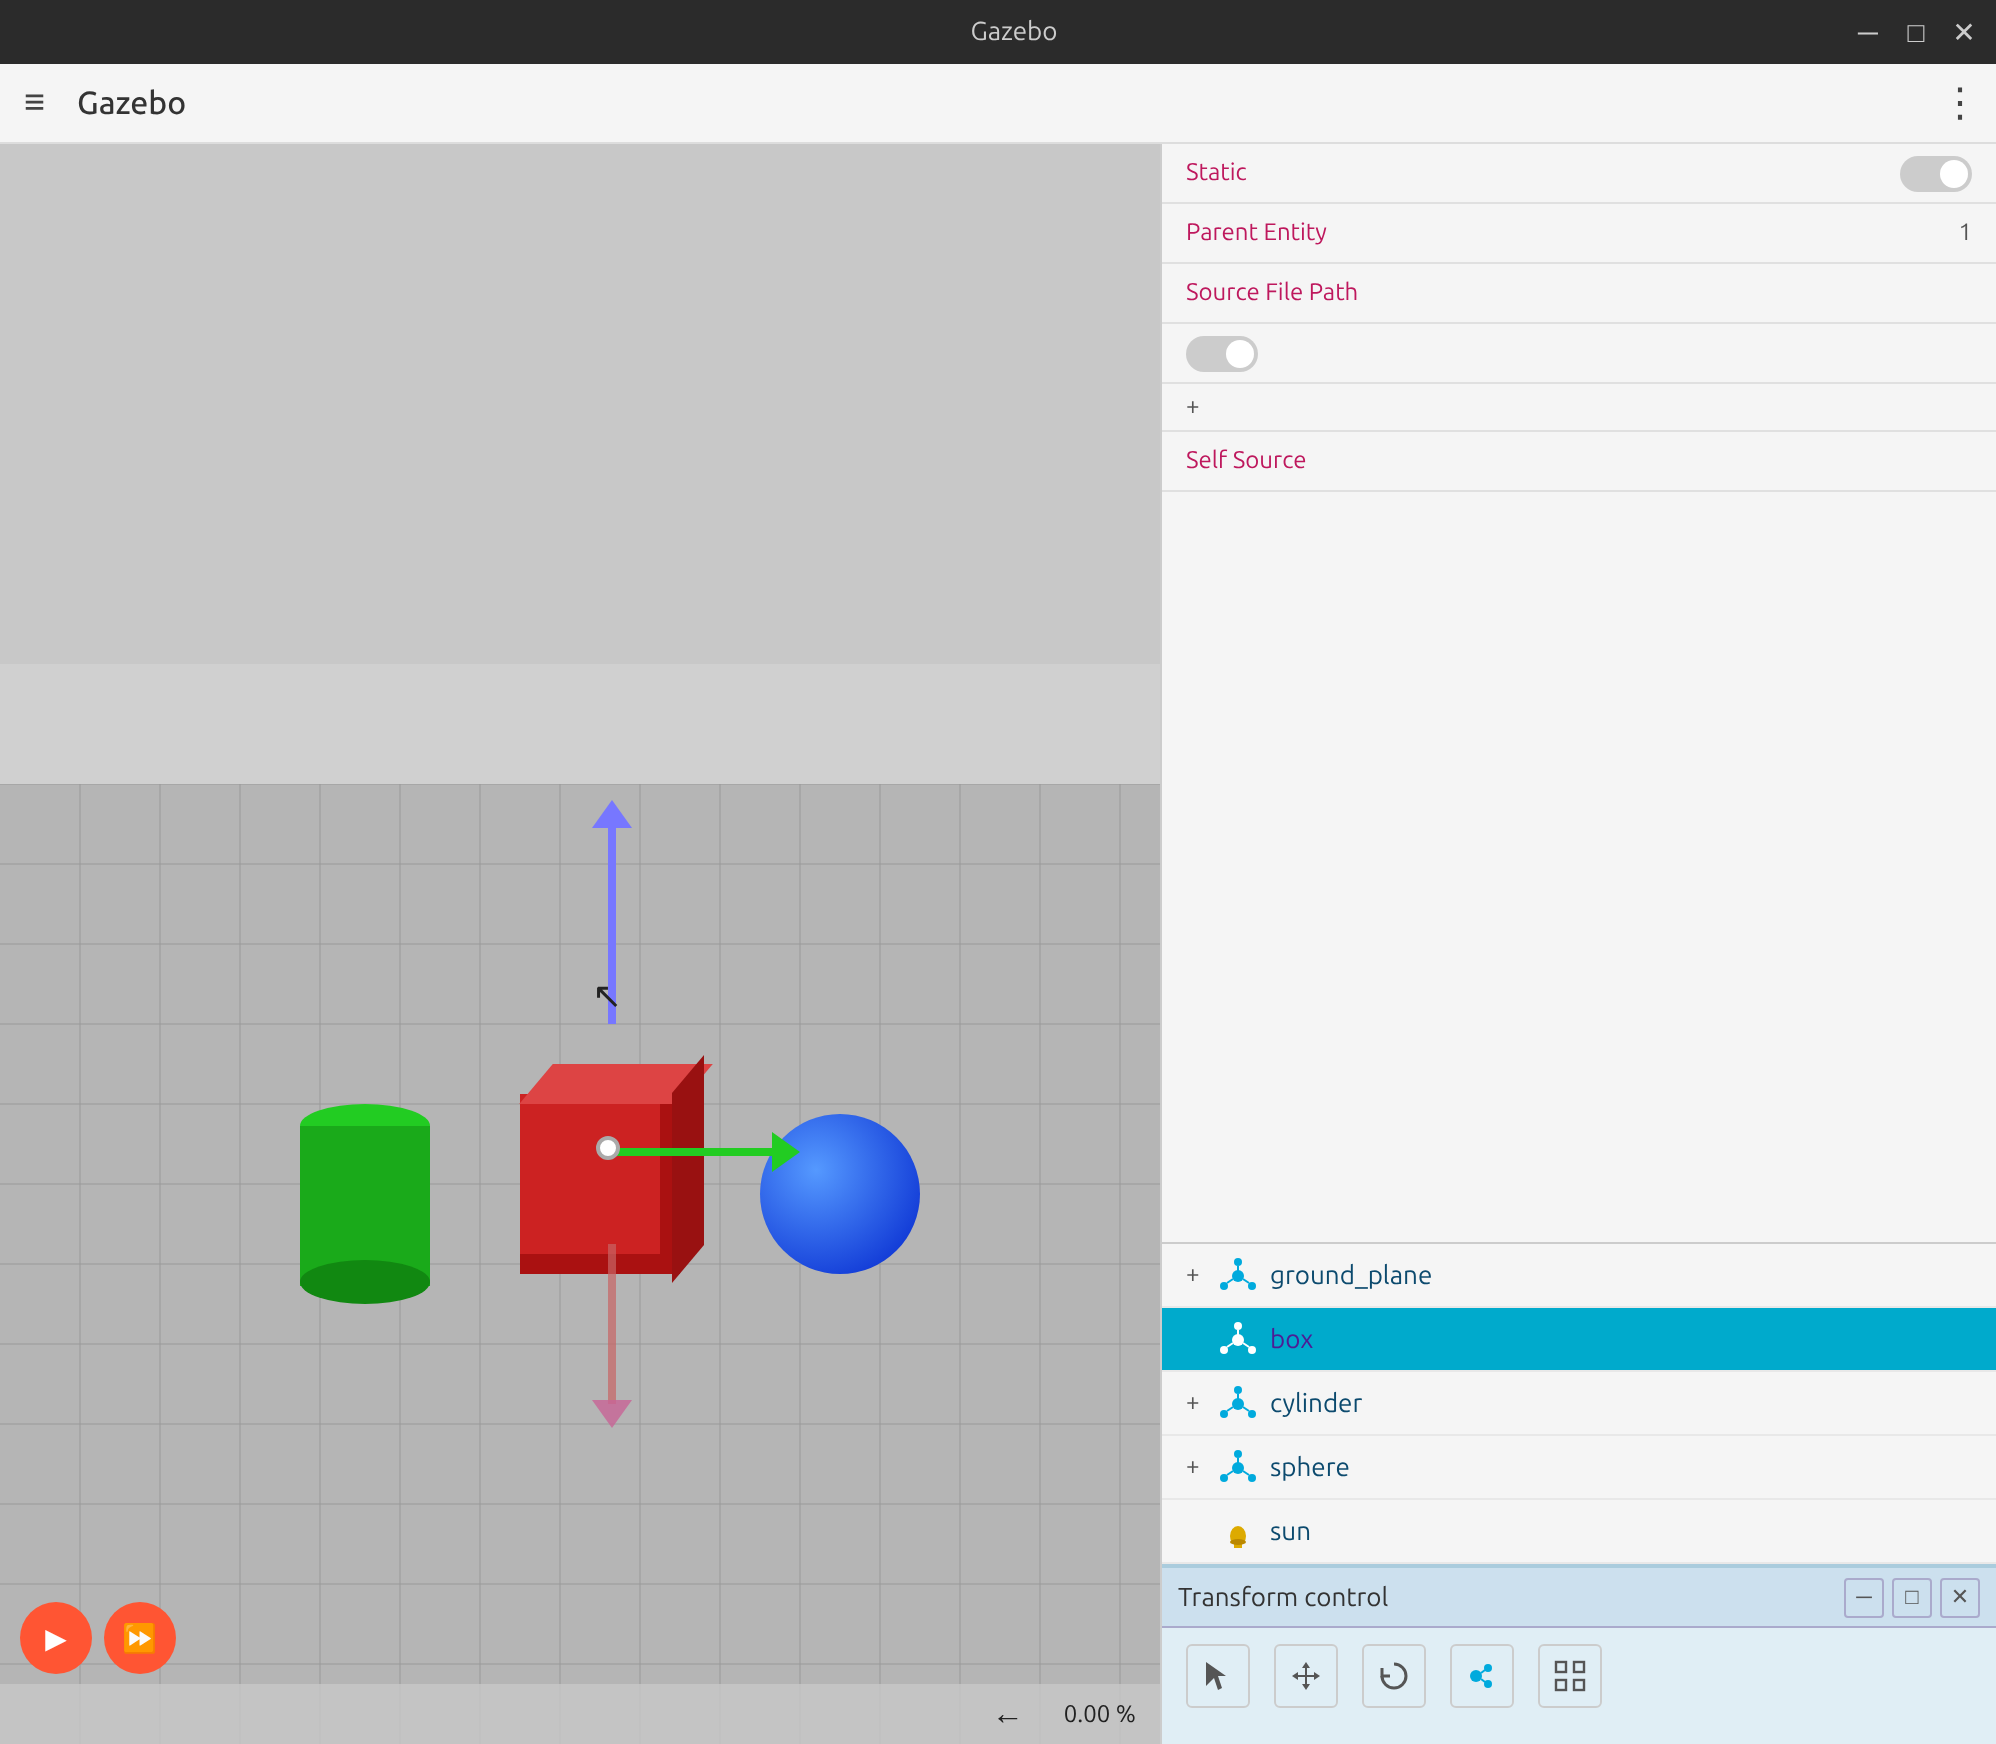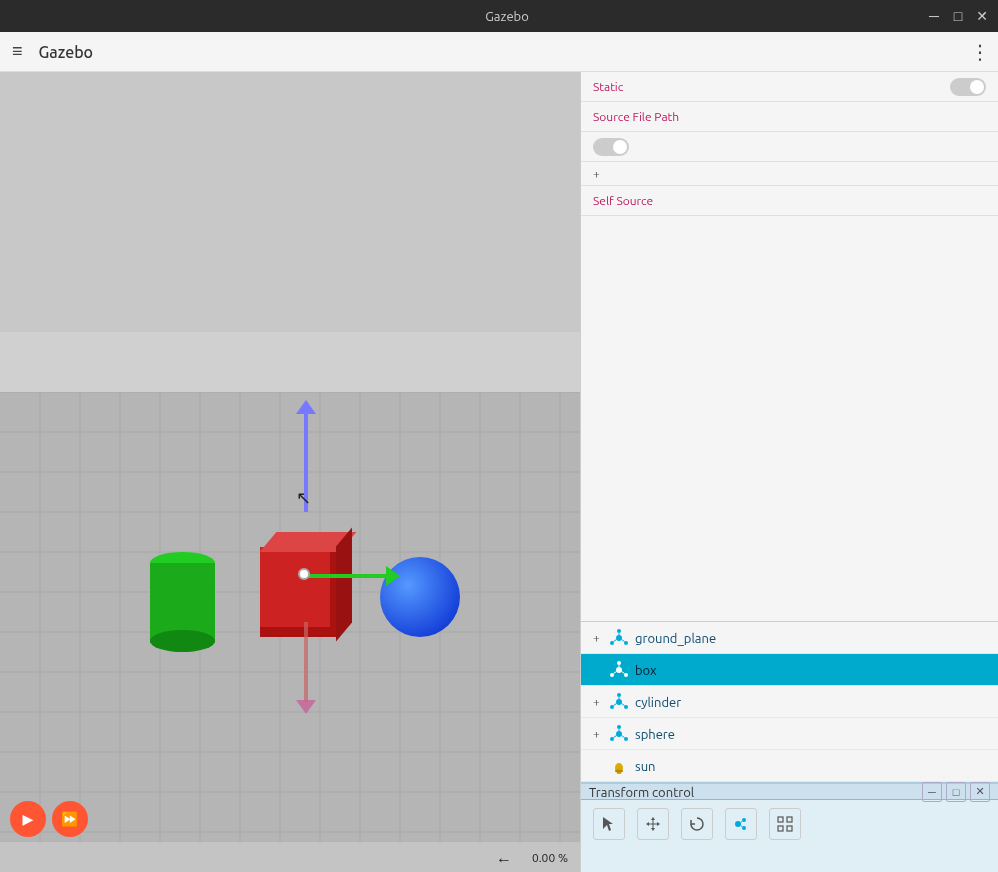--- a/index.html
+++ b/index.html
@@ -298,21 +298,21 @@
     }
     .entity-item {
       display: flex;
       align-items: center;
       padding: 5px 12px;
       border-bottom: 1px solid #e8e8e8;
       cursor: pointer;
       min-height: 32px;
     }
     .entity-item.selected { background: #00aacc; color: white; }
-    .entity-item.selected .entity-label { color: #0f172a; }
+    .entity-item.selected .entity-label { color: #4c1d95; }
     .entity-expand { color: #555; margin-right: 4px; font-size: 12px; width: 12px; }
     .entity-icon {
       width: 20px; height: 20px;
       margin-right: 6px;
       display: flex; align-items: center; justify-content: center;
     }
     .entity-label { font-size: 13px; color: #0c4a6e; }
 
     
     .transform-panel {
@@ -331,21 +331,21 @@
     .tc-btn {
       width: 32px; height: 32px;
       background: none; border: 1px solid #ccc;
       border-radius: 3px; cursor: pointer;
       display: flex; align-items: center; justify-content: center;
       color: #555; font-size: 14px;
     }
     .transform-panel-wintitle {
       display: flex;
       align-items: center;
-      height: 16px;
+      height: 30px;
       background: #cce0ee;
       padding: 0 8px;
       border-bottom: 1px solid #aac;
     }
     .win-ctrl-btn {
       width: 20px; height: 20px;
       background: none; border: 1px solid #aac;
       border-radius: 2px; cursor: pointer;
       font-size: 11px; color: #555;
       display: flex; align-items: center; justify-content: center;
@@ -507,20 +507,24 @@
 
   <div class="right-panel">
 
     <div class="properties-panel">
 
       <div class="prop-row">
         <span class="prop-label">Static</span>
         <div class="toggle-off"></div>
       </div>
 
+      <div class="prop-row">
+        <span class="prop-label">Parent Entity</span>
+        <span class="prop-value">1</span>
+      </div>
 
       <div class="prop-row">
         <span class="prop-label">Source File Path</span>
         <span class="prop-value"></span>
       </div>
 
       <div class="prop-row">
         <div class="toggle-off"></div>
       </div>
 

